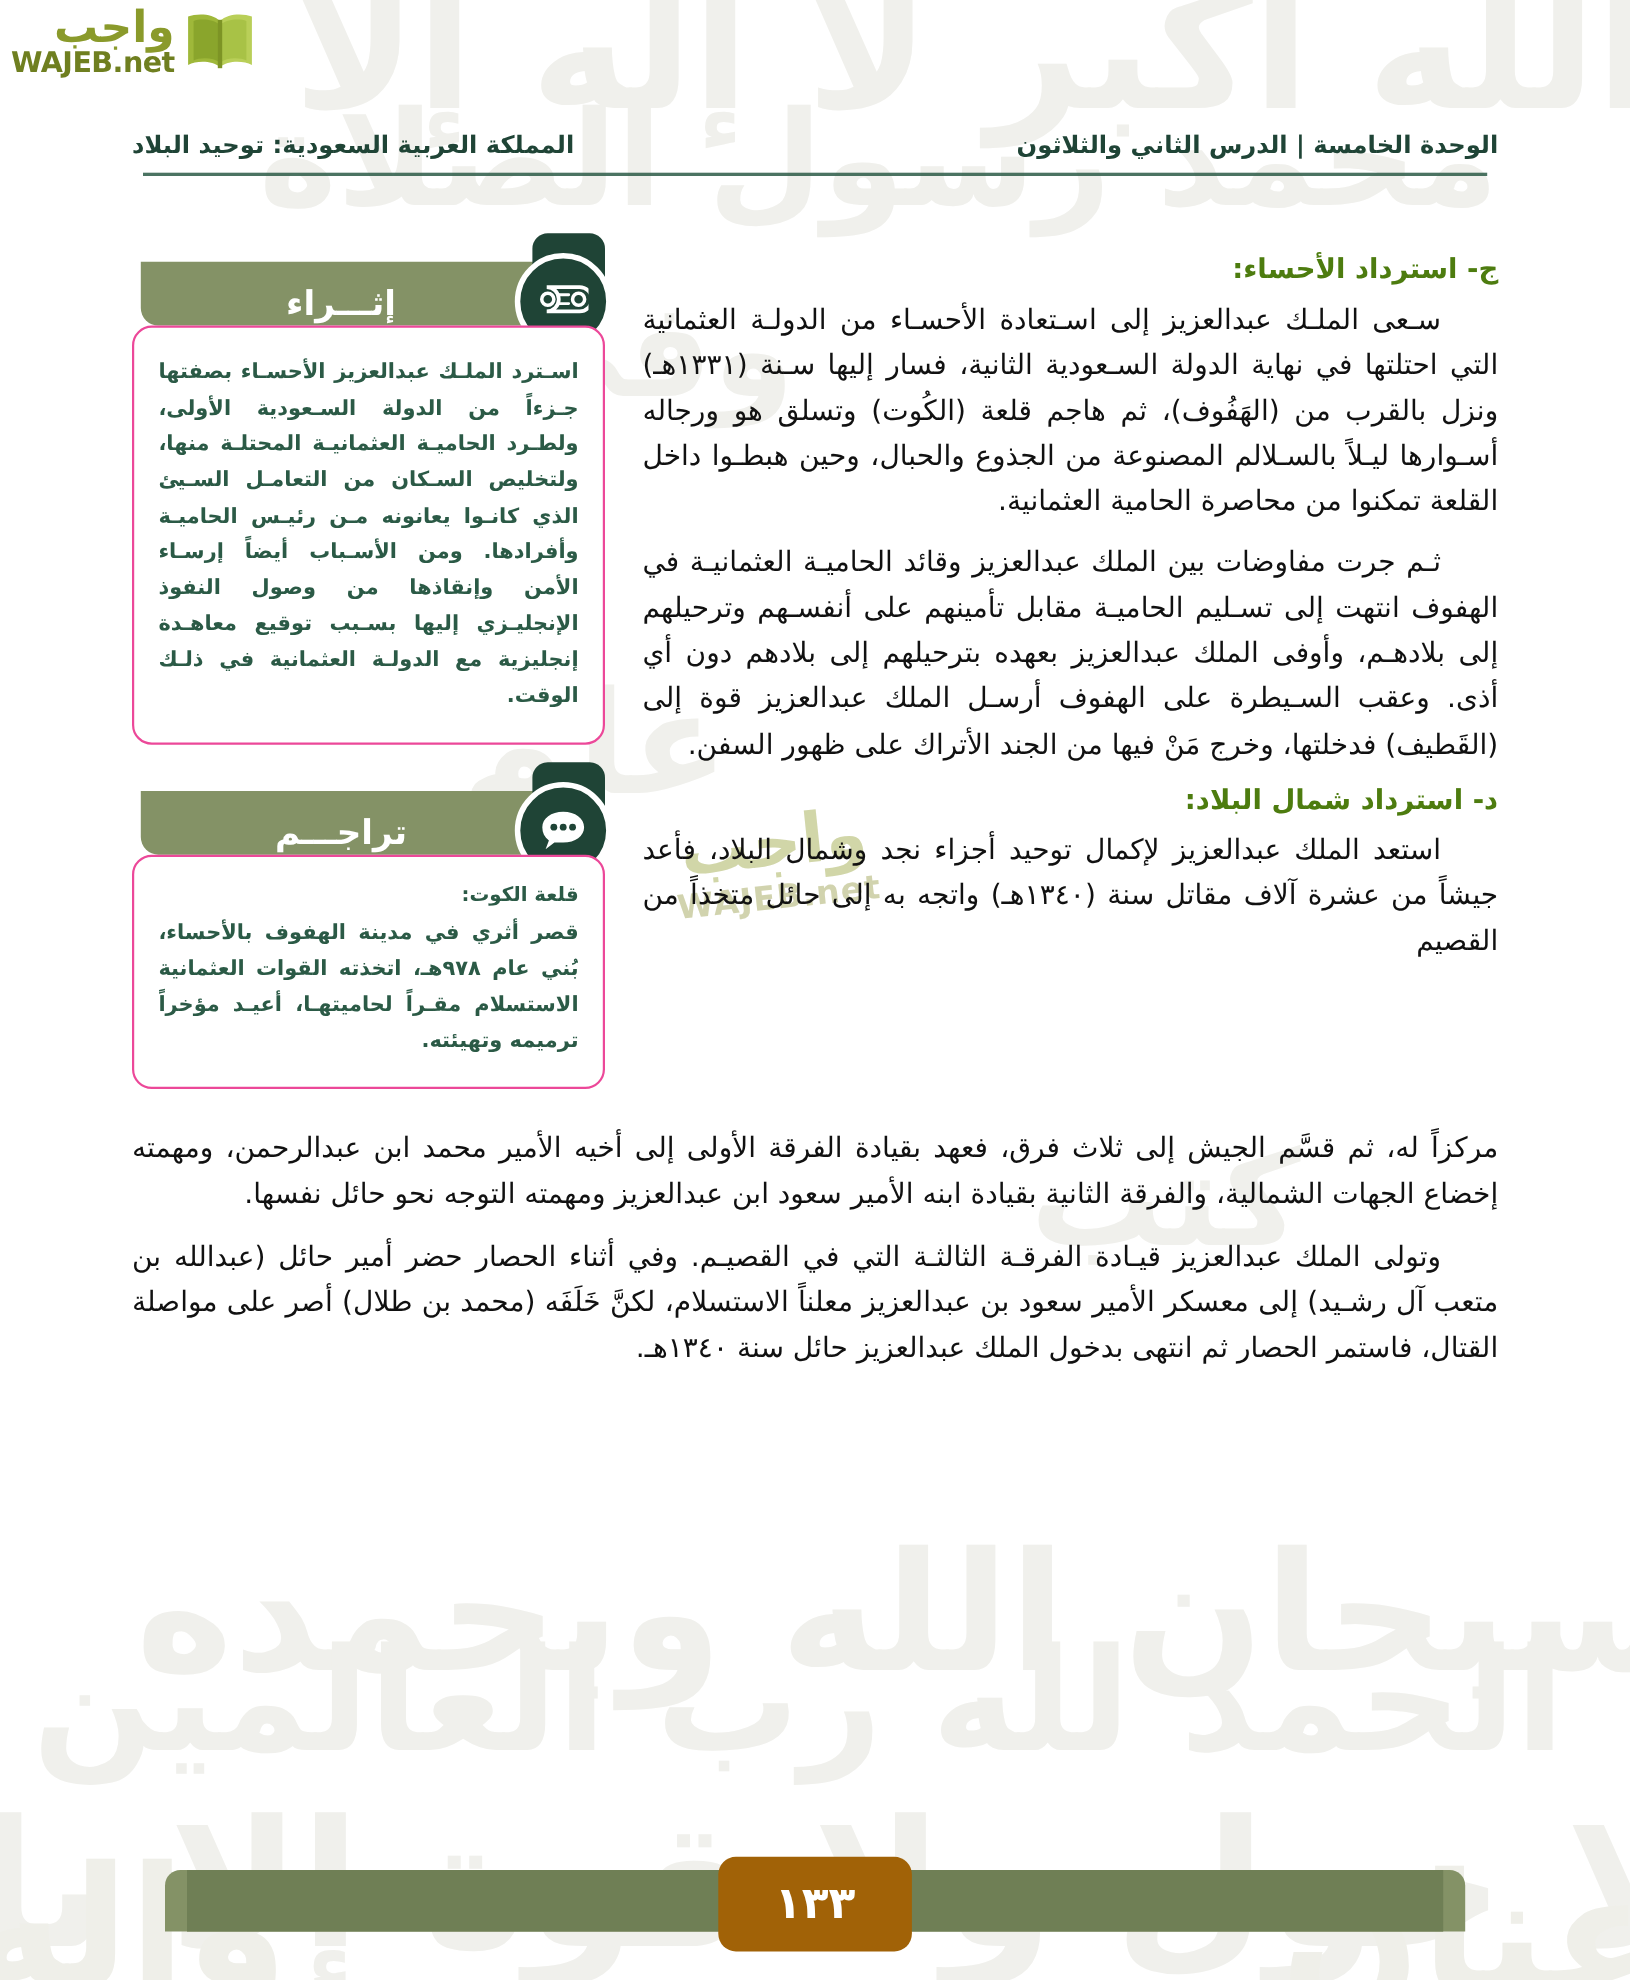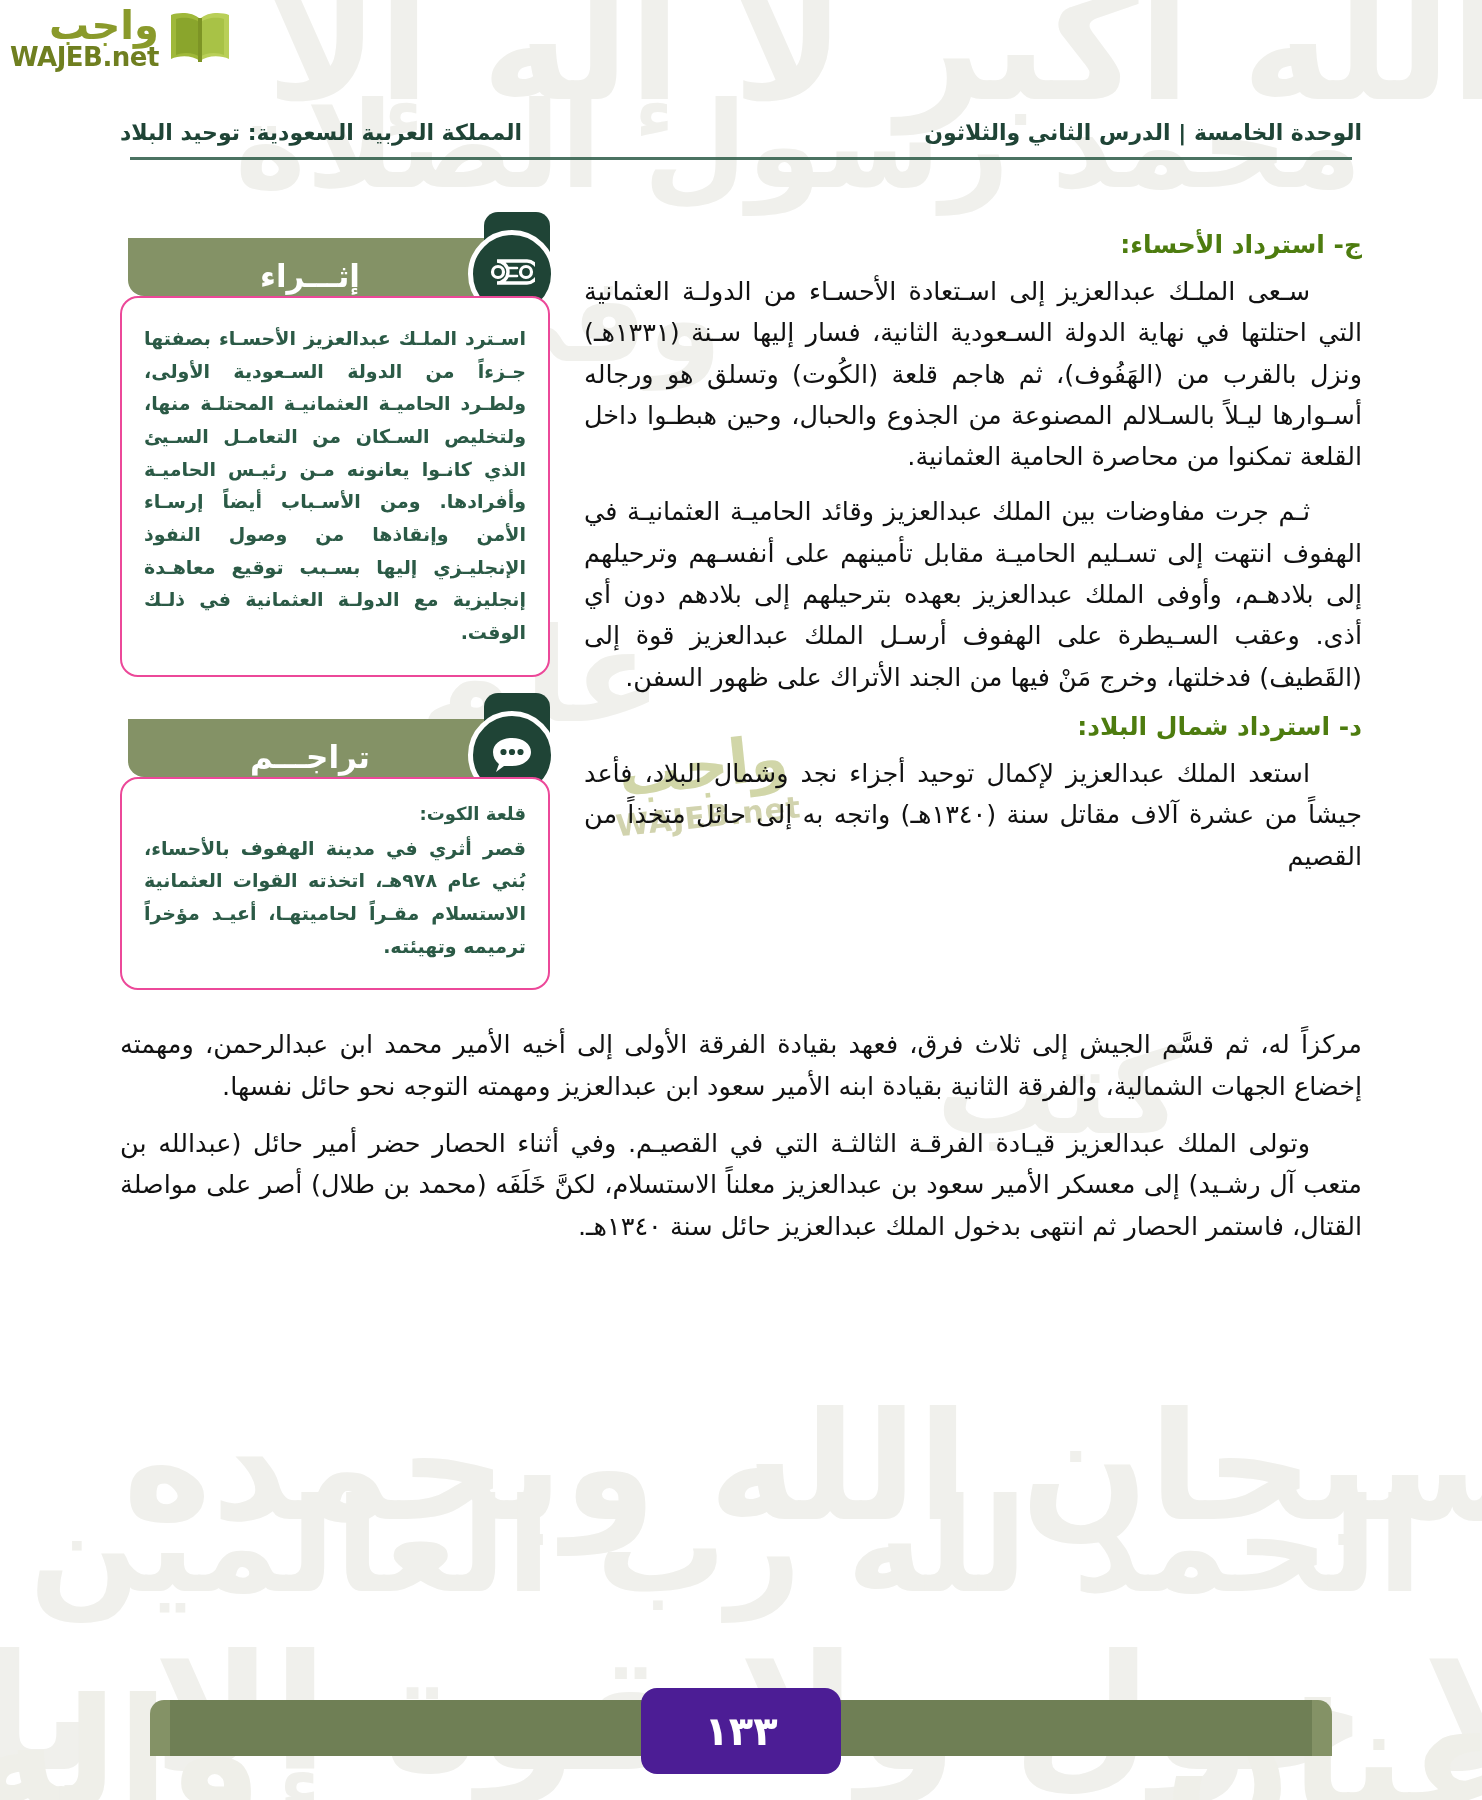--- a/index.html
+++ b/index.html
@@ -175,22 +175,22 @@
   .footer-bar{
     position:absolute;left:150px;right:150px;bottom:44px;height:56px;
     background:#849266;border-radius:14px 14px 0 0;
   }
   .footer-bar-inner{
     position:absolute;left:170px;right:170px;bottom:44px;height:56px;
     background:#6f7f55;
   }
   .page-num-badge{
     position:absolute;left:50%;transform:translateX(-50%);
-    bottom:26px;width:200px;height:86px;
-    background:#4c1d95;border-radius:16px;
+    bottom:26px;width:176px;height:86px;
+    background:#a16207;border-radius:16px;
     display:flex;align-items:center;justify-content:center;
     color:#ffffff;font-size:40px;font-weight:700;
     letter-spacing:3px;
   }
   .footer-cal-left,.footer-cal-right{
     position:absolute;bottom:0;color:#efefe9;
     font-size:150px;font-weight:700;white-space:nowrap;
     user-select:none;letter-spacing:10px;
   }
   .footer-cal-right{right:-30px;bottom:-46px;}

